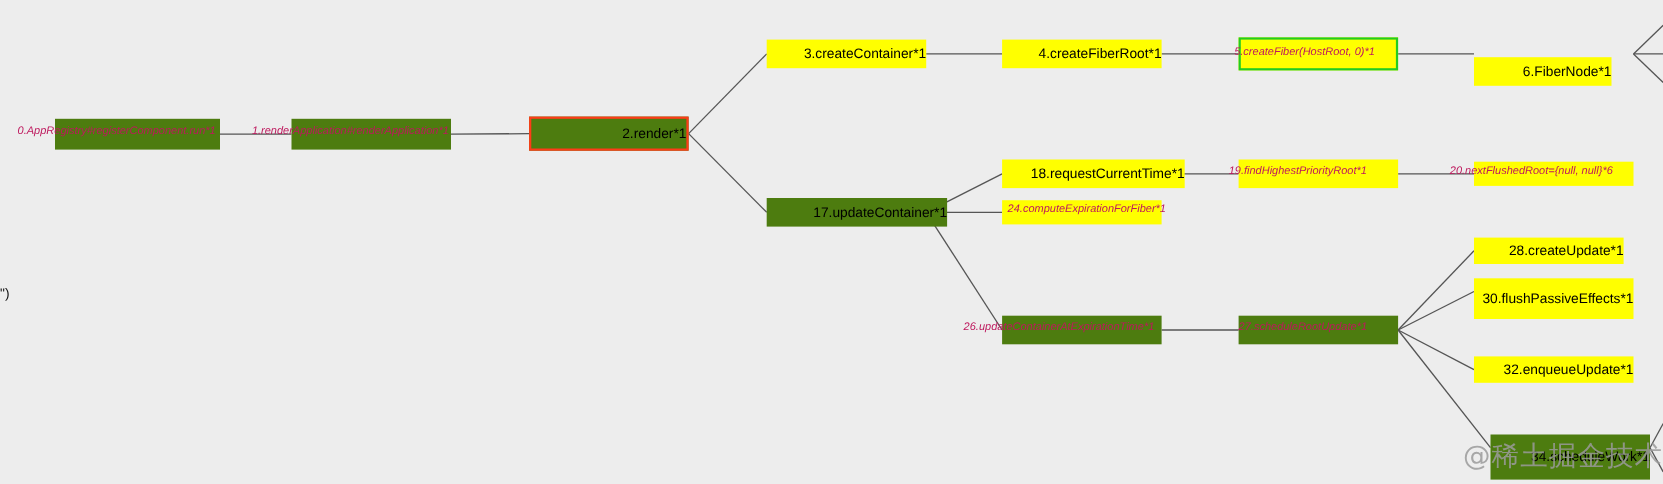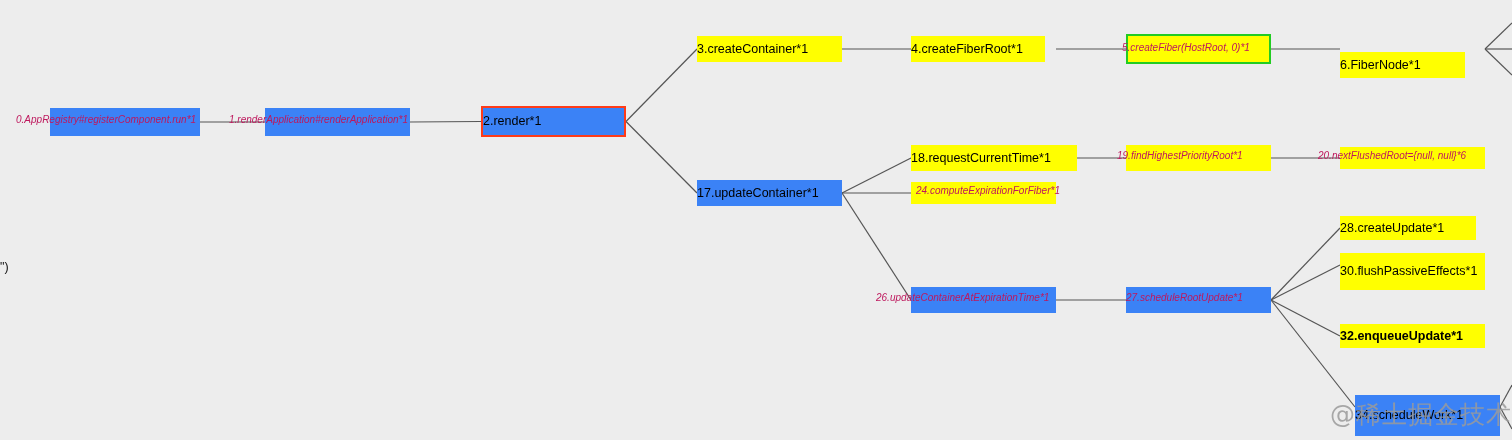--- a/index.html
+++ b/index.html
@@ -20,28 +20,28 @@
     left: 0; top: 0;
     width: 1512px;
     height: 440px;
     pointer-events: none;
   }
   .node {
     position: absolute;
     box-sizing: border-box;
     display: flex;
     align-items: center;
-    justify-content: flex-start;
+    justify-content: flex-end;
     font-size: 12.5px;
     color: #000;
     white-space: nowrap;
     line-height: 1;
   }
   .node.purple {
-    background: #3b82f6;
+    background: #4d7c0f;
   }
   .node.yellow {
     background: #ffff00;
   }
   .node.red-border {
     border: 2px solid #ff3b18;
   }
   .node.green-border {
     border: 2px solid #22cc22;
   }
@@ -105,29 +105,29 @@
       <div class="node purple" style="left: 50px; top: 108px; width: 150px; height: 28px;"></div>
       <div class="free-label overlay" style="left: 16px; top: 115px;">0.AppRegistry#registerComponent.run*1</div>
       <div class="node purple" style="left: 265px; top: 108px; width: 145px; height: 28px;"></div>
       <div class="free-label overlay" style="left: 229px; top: 115px;">1.renderApplication#renderApplication*1</div>
       <div class="node purple red-border" style="left: 481px; top: 106px; width: 145px; height: 31px;">
         <span>2.render*1</span>
       </div>
       <div class="node yellow" style="left: 697px; top: 36px; width: 145px; height: 26px;">
         <span>3.createContainer*1</span>
       </div>
-      <div class="node yellow" style="left: 911px; top: 36px; width: 134px; height: 26px;">
+      <div class="node yellow" style="left: 911px; top: 36px; width: 145px; height: 26px;">
         <span>4.createFiberRoot*1</span>
       </div>
       <div class="node yellow green-border" style="left: 1126px; top: 34px; width: 145px; height: 30px;"></div>
       <div class="free-label overlay" style="left: 1122px; top: 43px;">5.createFiber(HostRoot, 0)*1</div>
       <div class="node yellow" style="left: 1340px; top: 36px; width: 125px; height: 26px; margin-top: 16px;">
         <span>6.FiberNode*1</span>
       </div>
-      <div class="node purple" style="left: 697px; top: 180px; width: 145px; height: 26px;">
+      <div class="node purple" style="left: 697px; top: 180px; width: 164px; height: 26px;">
         <span>17.updateContainer*1</span>
       </div>
       <div class="node yellow" style="left: 911px; top: 145px; width: 166px; height: 26px;">
         <span>18.requestCurrentTime*1</span>
       </div>
       <div class="node yellow" style="left: 1126px; top: 145px; width: 145px; height: 26px;"></div>
       <div class="free-label overlay" style="left: 1117px; top: 151px;">19.findHighestPriorityRoot*1</div>
       <div class="node yellow" style="left: 1340px; top: 147px; width: 145px; height: 22px;"></div>
       <div class="free-label overlay" style="left: 1318px; top: 151px;">20.nextFlushedRoot={null, null}*6</div>
       <div class="node yellow" style="left: 911px; top: 182px; width: 145px; height: 22px;"></div>
@@ -135,21 +135,21 @@
       <div class="node purple" style="left: 911px; top: 287px; width: 145px; height: 26px;"></div>
       <div class="free-label overlay" style="left: 876px; top: 293px;">26.updateContainerAtExpirationTime*1</div>
       <div class="node purple" style="left: 1126px; top: 287px; width: 145px; height: 26px;"></div>
       <div class="free-label overlay" style="left: 1126px; top: 293px;">27.scheduleRootUpdate*1</div>
       <div class="node yellow" style="left: 1340px; top: 216px; width: 136px; height: 24px;">
         <span>28.createUpdate*1</span>
       </div>
       <div class="node yellow" style="left: 1340px; top: 253px; width: 145px; height: 37px;">
         <span>30.flushPassiveEffects*1</span>
       </div>
-      <div class="node yellow" style="left: 1340px; top: 324px; width: 145px; height: 24px; font-weight: bold;">
+      <div class="node yellow" style="left: 1340px; top: 324px; width: 145px; height: 24px;">
         <span>32.enqueueUpdate*1</span>
       </div>
       <div class="node purple" style="left: 1355px; top: 395px; width: 145px; height: 41px;">
         <span>34.scheduleWork*1</span>
       </div>
     </div>
   <div class="watermark" style="left:1330px; top:398px;">@稀土掘金技术社区</div>
   <div class="edge-clip-left" style="left:0px; top:260px;">")</div>
 </div>
 

